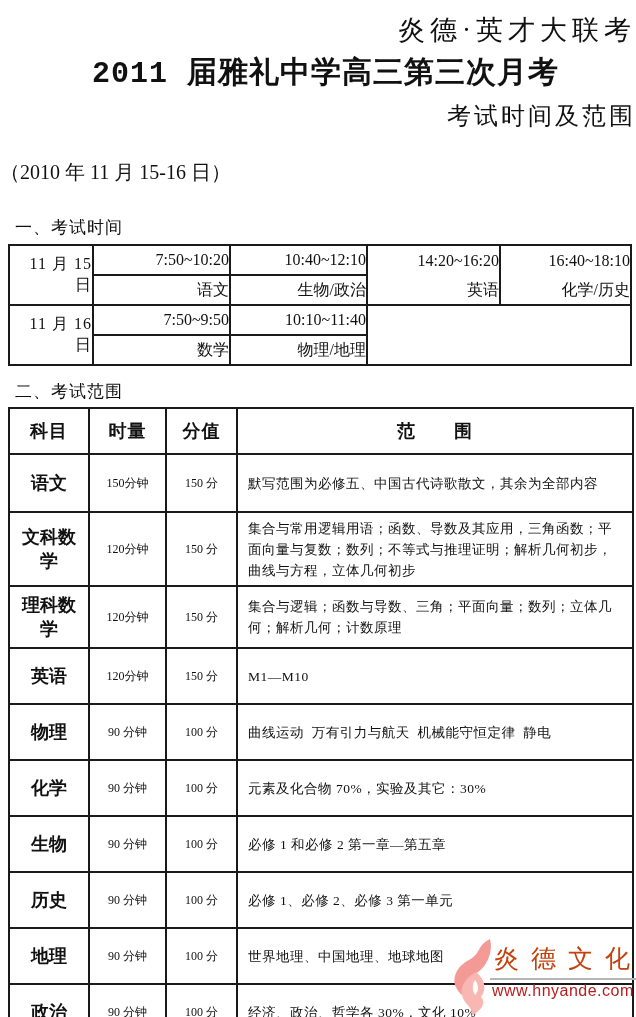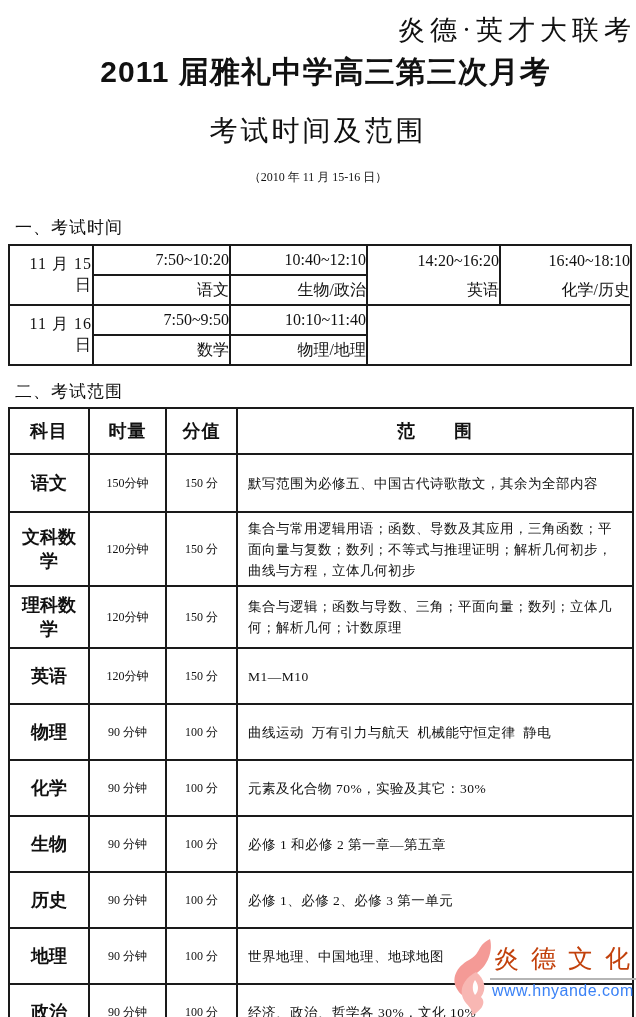--- a/index.html
+++ b/index.html
@@ -11,30 +11,30 @@
   }
   .page { position:absolute; inset:0; background:#fff; }
 
   
   .brand-title {
     margin-top:12px; text-align:right;
     font-size:27px; letter-spacing:5px; font-weight:500;
   }
   .main-title {
     margin-top:4px; text-align:center;
-    font-family:Liberation Sans, sans-serif;
+    font-family:Liberation Mono, monospace;
     font-weight:bold; font-size:30px; letter-spacing:1px;margin-left:15px;
   }
   .sub-title {
-    margin-top:19px; text-align:center;
-    font-size:28px; letter-spacing:3px;
+    margin-top:7px; text-align:right;
+    font-size:24px; letter-spacing:3px;
   }
   .date-note {
-    margin-top:19px; text-align:center;
-    font-size:12px;
+    margin-top:27px; text-align:left;
+    font-size:20px;
   }
 
   
   .sec-heading {
     font-size:17px; letter-spacing:1px;
     margin:30px 0 5px 15px;
   }
   .sec-heading.second { margin-top:14px; margin-bottom:4px; }
 
   
@@ -85,21 +85,21 @@
     font-family:"Liberation Sans","DejaVu Sans",sans-serif;
     font-size:25px; color:#c2410c; letter-spacing:12px; white-space:nowrap;
   }
   .wm-line {
     position:absolute; left:42px; top:42px; width:146px; height:2px;
     background:#b5b5b5;
   }
   .wm-url {
     position:absolute; left:44px; top:46px;
     font-family:"Liberation Sans","DejaVu Sans",sans-serif;
-    font-size:16px; color:#3b82f6; letter-spacing:0.5px;
+    font-size:16px; color:#b91c1c; letter-spacing:0.5px;
   }
 </style>
 </head>
 <body>
 
 <div class="page">
 
   <div class="brand-title">炎德·英才大联考</div>
   <div class="main-title">2011 届雅礼中学高三第三次月考</div>
   <div class="sub-title">考试时间及范围</div>

